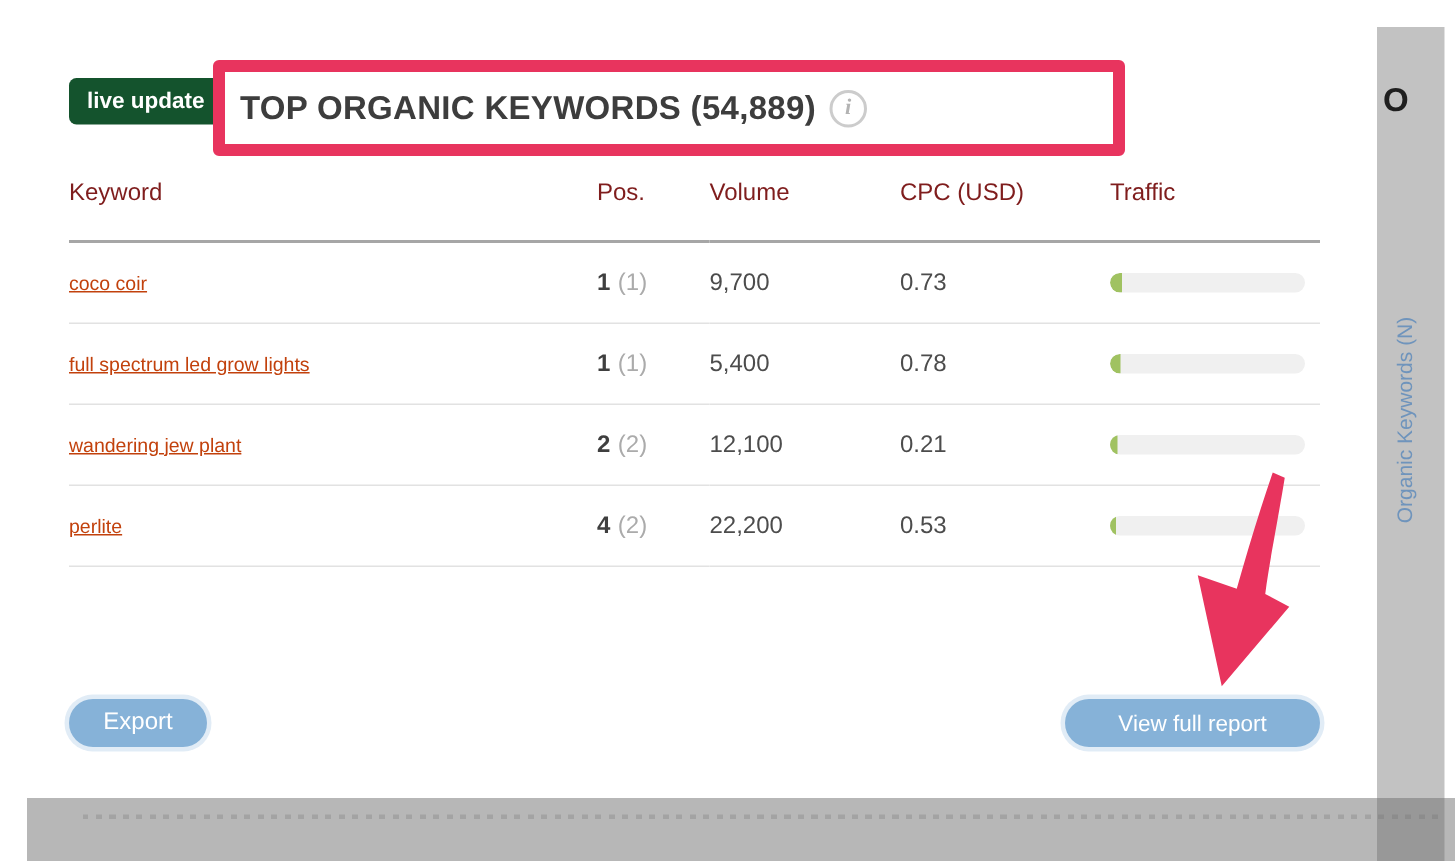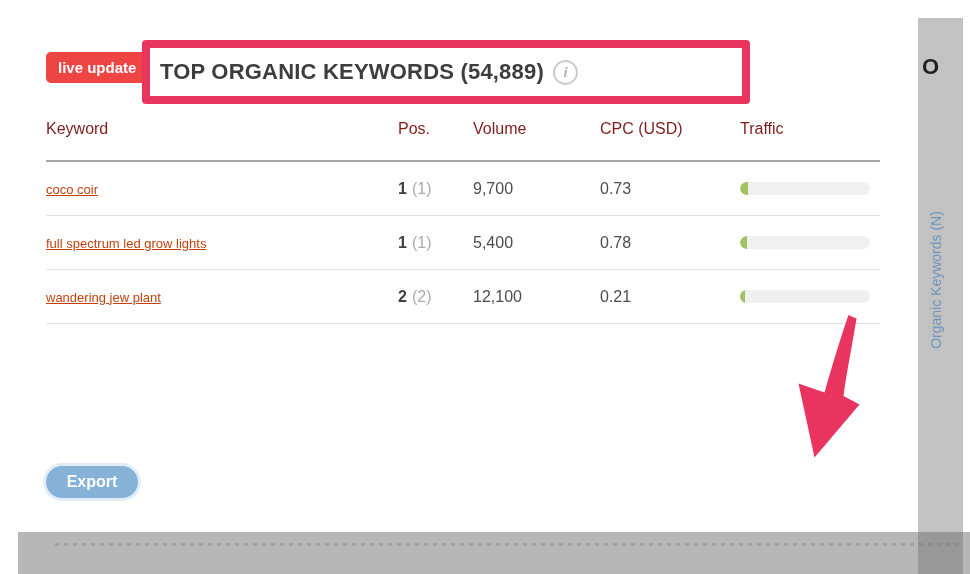--- a/index.html
+++ b/index.html
@@ -4,21 +4,21 @@
 <style>
   html,body { margin:0; padding:0; background:#fff; }
   .stage {
     position:relative; width:970px; height:574px; background:#ffffff;
     font-family:"Liberation Sans", sans-serif; overflow:hidden;
   }
 
   
   .badge {
     position:absolute; left:46px; top:52px; height:31px; line-height:31px;
-    padding:0 12px; border-radius:5px; background:#ef4444; color:#fff;
+    padding:0 12px; border-radius:5px; background:#14532d; color:#fff;
     font-size:15px; font-weight:bold; z-index:1;
   }
   .badge::after {
     content:""; position:absolute; left:100%; top:50%; margin-top:-9px;
     border-top:9px solid transparent; border-bottom:9px solid transparent;
     border-left:11px solid #b05a3c;
   }
   .highlight-box {
     position:absolute; left:142px; top:40px; width:608px; height:64px;
     border:8px solid #e8345e; border-radius:4px; background:#fff;
@@ -62,21 +62,21 @@
     position:relative; overflow:hidden;
   }
   .traffic-fill {
     position:absolute; left:0; top:0; bottom:0; background:#a0c261;
     border-radius:7px 0 0 7px;
   }
 
   
   .btn {
     position:absolute; height:32px; border:none; border-radius:16px;
-    background:#86b2d8; color:#ffffff; font-weight:bold; font-size:15px;
+    background:#86b2d8; color:#ffffff; font-weight:normal; font-size:15px;
     font-family:"Liberation Sans", sans-serif; cursor:pointer;
     box-shadow:0 0 0 3px rgba(170,200,228,0.35);
   }
   .btn-export { left:46px;  top:466px; width:92px;  font-size:16px; }
   .btn-view   { left:710px; top:466px; width:170px; }
 
   
   .bottom-strip {
     position:absolute; left:18px; top:532px; width:952px; height:42px;
     background:#b7b7b7;
@@ -161,24 +161,36 @@
           <td><a class="kw-link" href="#">wandering jew plant</a></td>
           <td><span class="pos-num">2</span><span class="pos-prev">(2)</span></td>
           <td>12,100</td>
           <td>0.21</td>
           <td>
             <div class="traffic-bar">
               <div class="traffic-fill" style="width: 4%; background: rgb(160, 194, 97);"></div>
             </div>
           </td>
         </tr>
+        <tr>
+          <td><a class="kw-link" href="#">perlite</a></td>
+          <td><span class="pos-num">4</span><span class="pos-prev">(2)</span></td>
+          <td>22,200</td>
+          <td>0.53</td>
+          <td>
+            <div class="traffic-bar">
+              <div class="traffic-fill" style="width: 3%; background: rgb(160, 194, 97);"></div>
+            </div>
+          </td>
+        </tr>
       </tbody>
   </table>
 
   <button class="btn btn-export">Export</button>
+  <button class="btn btn-view">View full report</button>
 
   <div class="bottom-strip">
     <div class="bottom-dots"></div>
   </div>
   <div class="right-strip"></div>
   <div class="partial-letter">O</div>
   <div class="vertical-label">Organic Keywords (N)</div>
 
   <svg class="arrow-overlay" viewBox="0 0 970 574">
     <path d="M848.5,315 L856.5,318.5 C851,352 846,376 843.5,396

